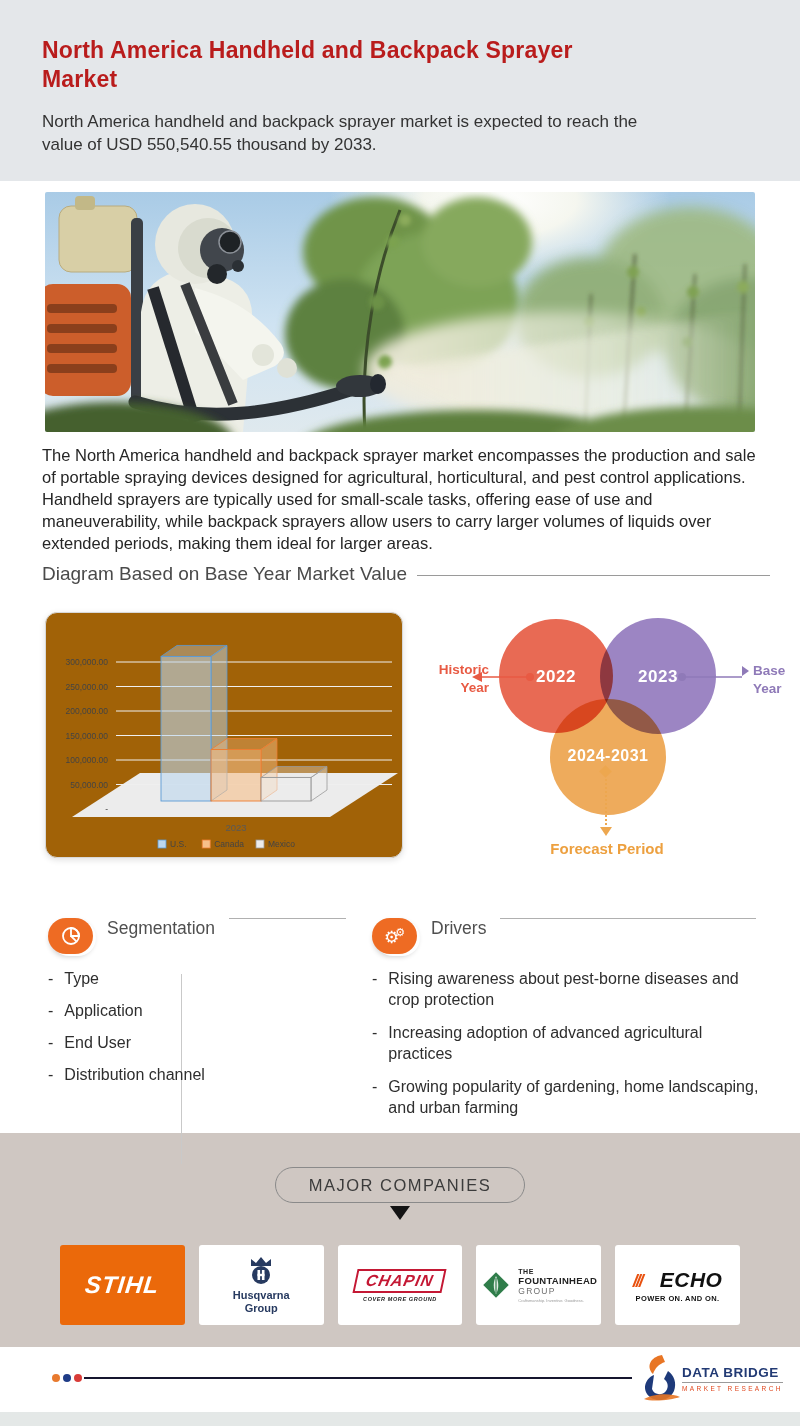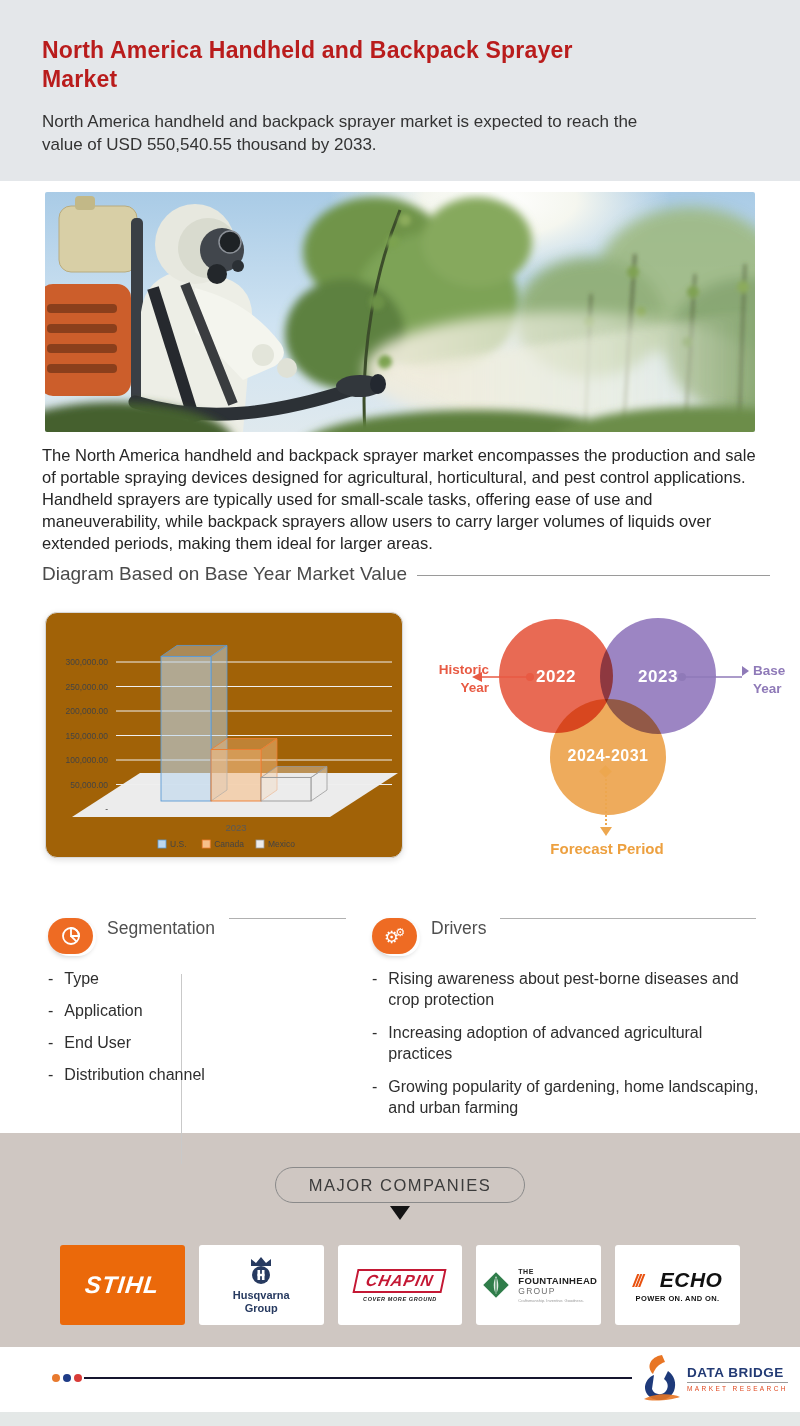--- a/index.html
+++ b/index.html
@@ -88,21 +88,21 @@
   .echo-slash { color:#e8500e; font-weight:900; font-style:italic; font-size:18px; letter-spacing:-2px; margin-right:2px; }
   .echo-text { color:#111; font-weight:900; font-style:italic; font-size:21px; letter-spacing:.5px;padding-left:16px; }
   .echo-tag { font-size:7.5px; font-weight:bold; color:#111; letter-spacing:.4px; margin-top:2px; }
 
   
   .footer { position:absolute; left:0; top:1347px; width:800px; height:65px; background:#fff; z-index:2; }
   .dots { position:absolute; left:52px; top:27px; display:flex; gap:3px; }
   .dot { width:8px; height:8px; border-radius:50%; }
   .d1 { background:#e87a2e; } .d2 { background:#1f3c87; } .d3 { background:#d93c38; }
   .foot-line { position:absolute; left:84px; top:30px; width:548px; height:2px; background:#15152e; }
-  .dbmr { position:absolute; left:642px; top:6px; display:flex; gap:5px; align-items:center; }
+  .dbmr { position:absolute; left:642px; top:6px; display:flex; align-items:center; }
   .dbmr-texts { display:flex; flex-direction:column; }
   .dbmr-brand { font-size:13.5px; font-weight:bold; color:#223a74; letter-spacing:.5px; }
   .dbmr-sep { height:1px; background:#9a9a9a; margin:2px 0; }
   .dbmr-sub { font-size:6.5px; color:#e0481f; letter-spacing:2.4px; }
 
   .bottom-strip { position:absolute; left:0; top:1412px; width:800px; height:14px; background:#e4e8e7; }
 </style>
 </head>
 <body>
 

